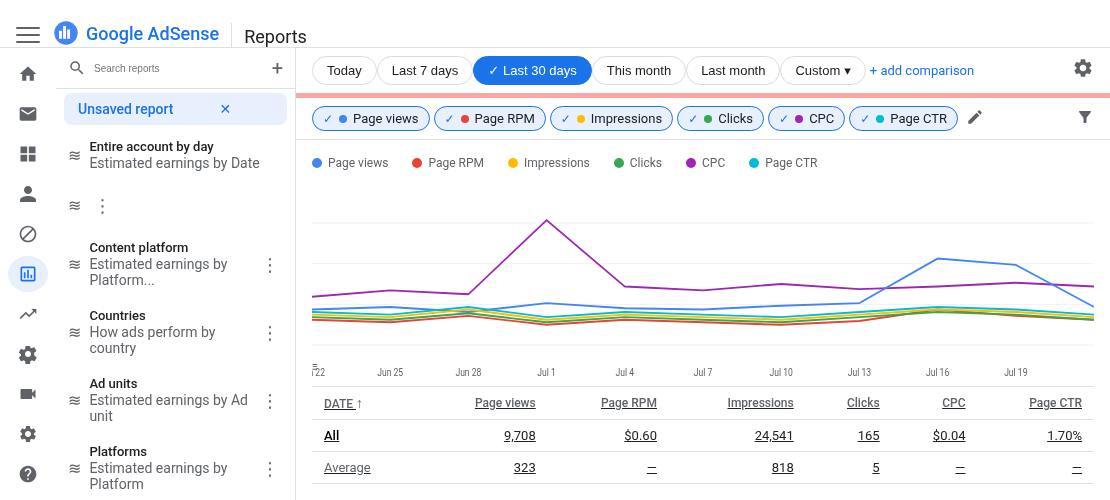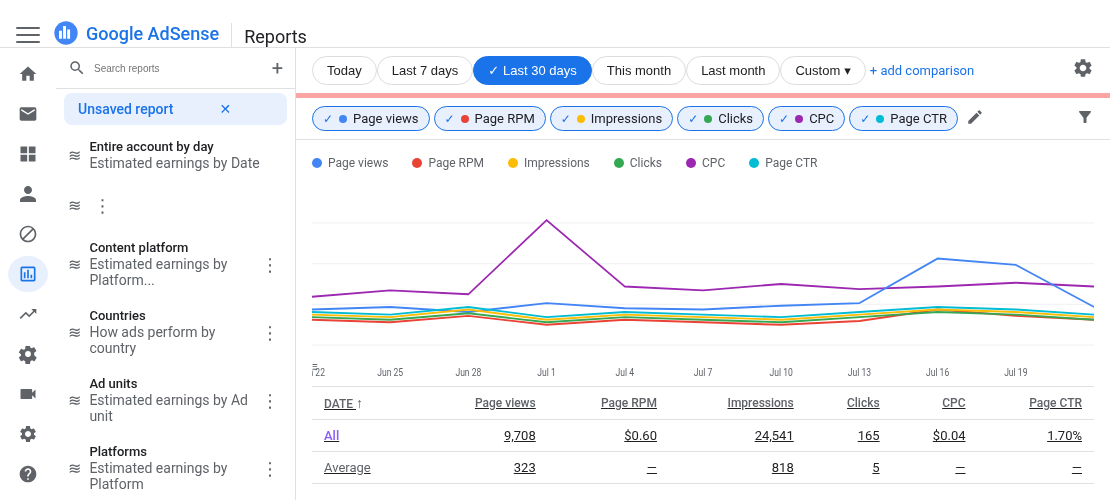--- a/index.html
+++ b/index.html
@@ -427,21 +427,21 @@
               <th>Page views</th>
               <th>Page RPM</th>
               <th>Impressions</th>
               <th>Clicks</th>
               <th>CPC</th>
               <th>Page CTR</th>
             </tr>
           </thead>
           <tbody>
             <tr>
-              <td style="font-weight:500;color:#8b5cf6;">All</td>
+              <td style="font-weight:500;color:#000000;">All</td>
               <td>9,708</td>
               <td>$0.60</td>
               <td>24,541</td>
               <td>165</td>
               <td>$0.04</td>
               <td>1.70%</td>
             </tr>
             <tr>
               <td>Average</td>
               <td>323</td>

